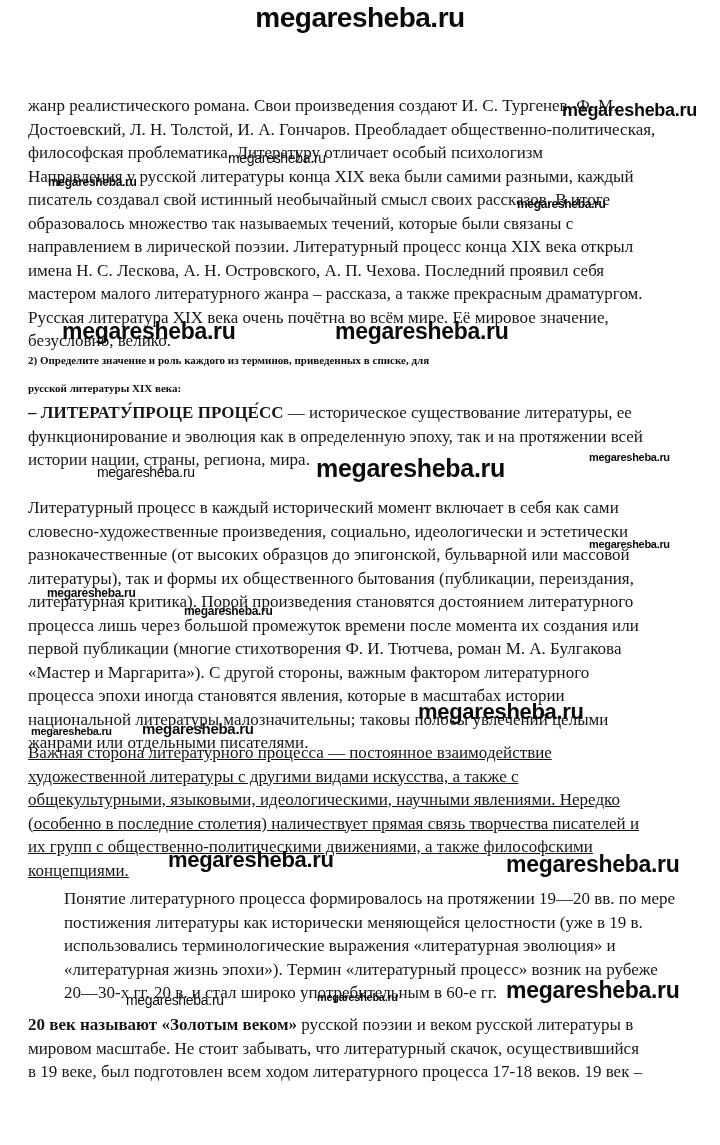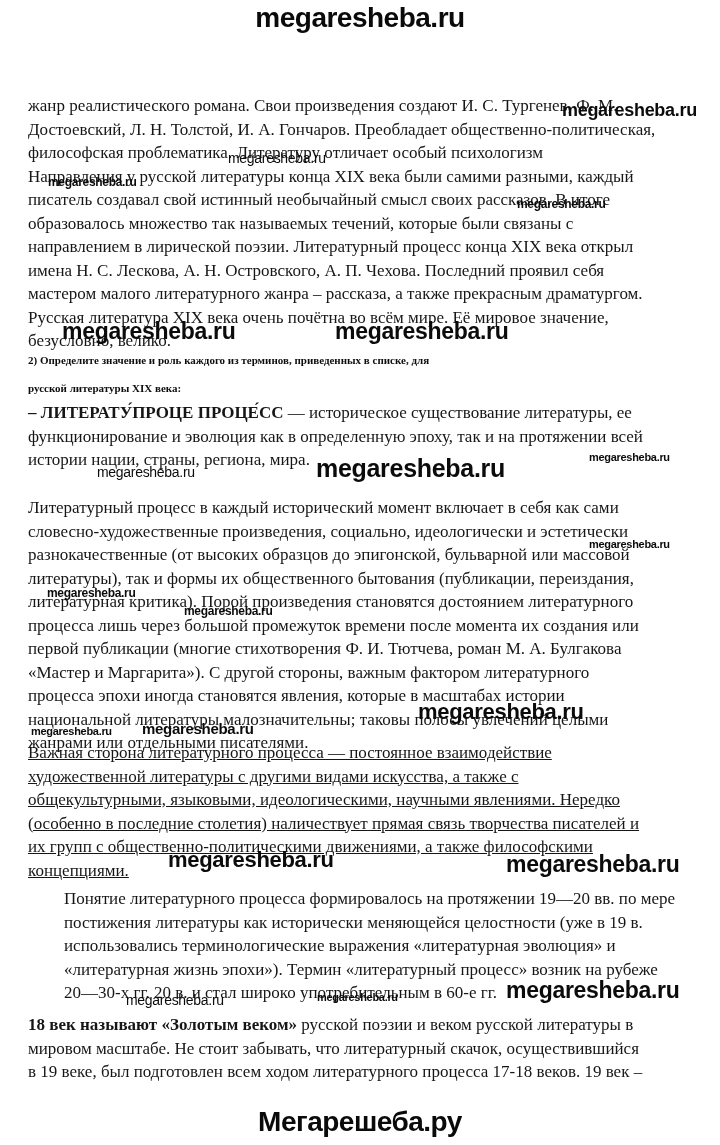--- a/index.html
+++ b/index.html
@@ -84,21 +84,21 @@
 художественной литературы с другими видами искусства, а также с
 общекультурными, языковыми, идеологическими, научными явлениями. Нередко
 (особенно в последние столетия) наличествует прямая связь творчества писателей и
 их групп с общественно-политическими движениями, а также философскими
 концепциями.</span></div>
       <div class="para" style="top: 887px; margin-left: 36px;"><span>Понятие литературного процесса формировалось на протяжении 19—20 вв. по мере
 постижения литературы как исторически меняющейся целостности (уже в 19 в.
 использовались терминологические выражения «литературная эволюция» и
 «литературная жизнь эпохи»). Термин «литературный процесс» возник на рубеже
 20—30-х гг. 20 в. и стал широко употребительным в 60-е гг.</span></div>
-      <div class="para" style="top: 1013px;"><span class="seg-bold">18 век называют «Золотым веком» </span><span>русской поэзии и веком русской литературы в
+      <div class="para" style="top: 1013px;"><span class="seg-bold">20 век называют «Золотым веком» </span><span>русской поэзии и веком русской литературы в
 мировом масштабе. Не стоит забывать, что литературный скачок, осуществившийся
 в 19 веке, был подготовлен всем ходом литературного процесса 17-18 веков. 19 век –</span></div>
     </div>
 
   <div id="watermarks">
       <span class="wm" style="left: 562px; top: 101px; font-size: 18px; font-weight: 600;">megaresheba.ru</span>
       <span class="wm" style="left: 228px; top: 151px; font-size: 14px; font-weight: 400;">megaresheba.ru</span>
       <span class="wm" style="left: 48px; top: 176px; font-size: 12px; font-weight: 700;">megaresheba.ru</span>
       <span class="wm" style="left: 517px; top: 198px; font-size: 12px; font-weight: 700;">megaresheba.ru</span>
       <span class="wm" style="left: 62px; top: 320px; font-size: 23px; font-weight: 700;">megaresheba.ru</span>
@@ -112,14 +112,13 @@
       <span class="wm" style="left: 418px; top: 701px; font-size: 22px; font-weight: 700;">megaresheba.ru</span>
       <span class="wm" style="left: 31px; top: 726px; font-size: 11px; font-weight: 700;">megaresheba.ru</span>
       <span class="wm" style="left: 142px; top: 721px; font-size: 15px; font-weight: 700;">megaresheba.ru</span>
       <span class="wm" style="left: 168px; top: 849px; font-size: 22px; font-weight: 700;">megaresheba.ru</span>
       <span class="wm" style="left: 506px; top: 853px; font-size: 23px; font-weight: 700;">megaresheba.ru</span>
       <span class="wm" style="left: 506px; top: 979px; font-size: 23px; font-weight: 700;">megaresheba.ru</span>
       <span class="wm" style="left: 126px; top: 993px; font-size: 14px; font-weight: 400;">megaresheba.ru</span>
       <span class="wm" style="left: 317px; top: 992px; font-size: 11px; font-weight: 700;">megaresheba.ru</span>
     </div>
 
-  <div class="site-footer">Мегарешеба.ру</div>
 </div>
 
 </body></html>

